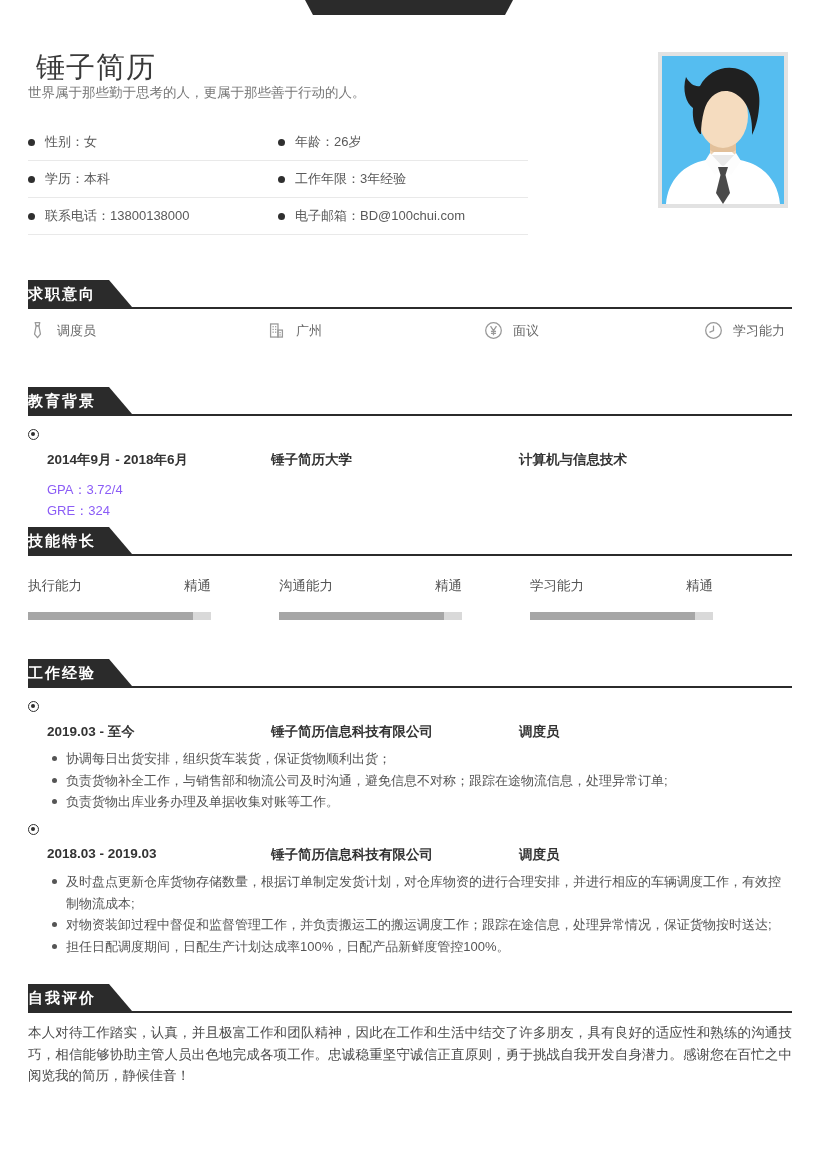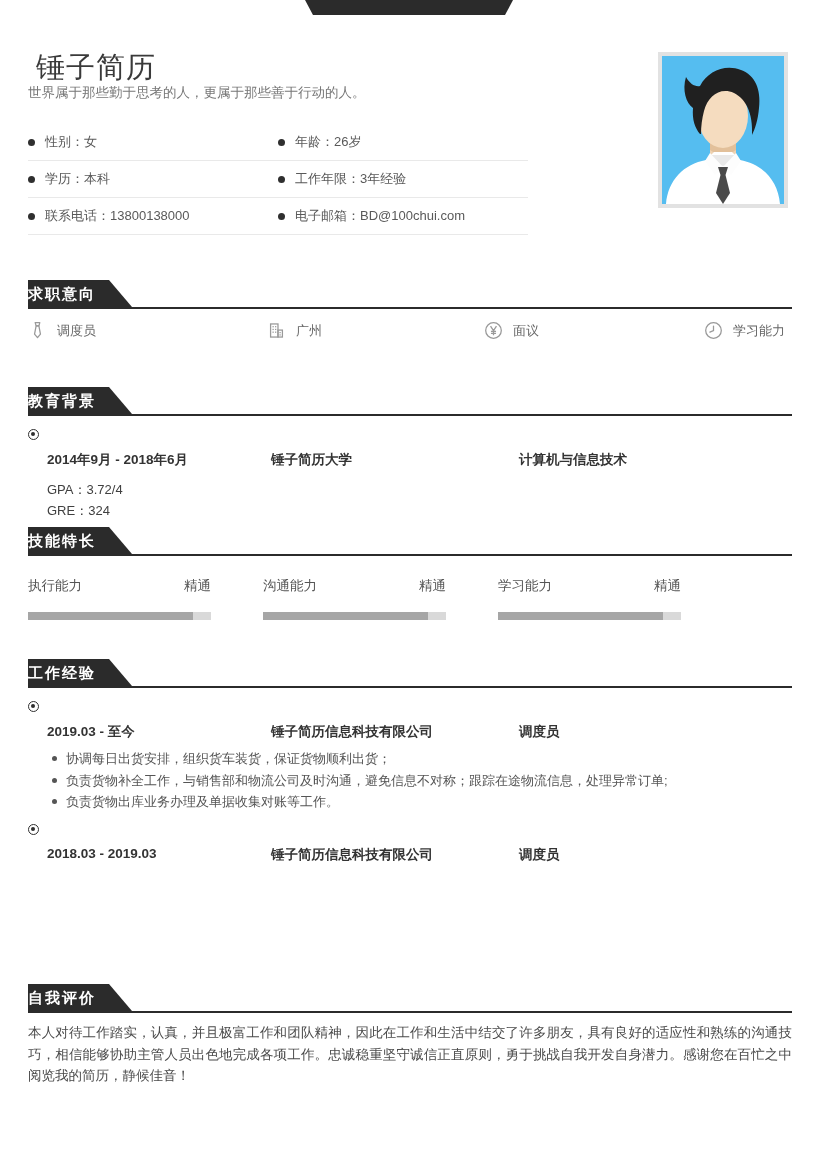--- a/index.html
+++ b/index.html
@@ -35,26 +35,26 @@
   .intent-item{display:flex;align-items:center;}
   .intent-item svg{flex:0 0 auto;margin-right:10px;}
   .intent-text{font-size:13px;color:#666;}
   
   .entry{position:absolute;left:28px;right:28px;}
   .eyedot{position:absolute;left:0;top:2px;width:11px;height:11px;border:1.5px solid #2f2f2f;border-radius:50%;box-sizing:border-box;}
   .eyedot::after{content:'';position:absolute;left:2px;top:2px;width:4px;height:4px;border-radius:50%;background:#2f2f2f;}
   .entry-grid{display:grid;grid-template-columns:243px 248px 1fr;}
   .entry-grid > div:first-child{padding-left:19px;box-sizing:border-box;}
   .bold-cell{font-size:13.5px;font-weight:bold;color:#333;margin-top:24px;}
-  .entry-details{margin-top:10px;padding-left:19px;font-size:13px;color:#404040;line-height:21px;}
+  .entry-details{margin-top:10px;padding-left:19px;font-size:13px;color:#8b5cf6;line-height:21px;}
   .work-list{margin:7px 0 0 0;padding:0;list-style:none;}
   .work-list li{position:relative;padding-left:38px;font-size:13px;color:#555;line-height:21.5px;}
   .work-list li::before{content:'';position:absolute;left:24px;top:8px;width:5px;height:5px;border-radius:50%;background:#555;}
   
-  .skills-row{position:absolute;left:28px;display:grid;grid-template-columns:repeat(3,183px);column-gap:52px;}
+  .skills-row{position:absolute;left:28px;display:grid;grid-template-columns:repeat(3,183px);column-gap:68px;}
   .skill-top{display:flex;justify-content:space-between;font-size:13.5px;color:#555;}
   .skill-bar{margin-top:17px;height:8px;background:#d9d9d9;}
   .skill-fill{height:8px;background:#a6a6a6;}
   
   .eval-text{position:absolute;left:28px;width:764px;margin:0;font-size:13.5px;color:#4a4a4a;line-height:21.5px;text-align:justify;}
 </style>
 </head>
 <body>
 
 <div class="page">
@@ -218,20 +218,25 @@
     </ul>
   </div>
 
   <div class="entry" style="top:822px">
     <span class="eyedot"></span>
     <div class="entry-grid">
       <div class="bold-cell">2018.03 - 2019.03</div>
       <div class="bold-cell">锤子简历信息科技有限公司</div>
       <div class="bold-cell">调度员</div>
     </div>
+    <ul class="work-list">
+      <li>及时盘点更新仓库货物存储数量，根据订单制定发货计划，对仓库物资的进行合理安排，并进行相应的车辆调度工作，有效控制物流成本;</li>
+      <li>对物资装卸过程中督促和监督管理工作，并负责搬运工的搬运调度工作；跟踪在途信息，处理异常情况，保证货物按时送达;</li>
+      <li>担任日配调度期间，日配生产计划达成率100%，日配产品新鲜度管控100%。</li>
+    </ul>
   </div>
 
   <div class="sec-head" style="top:984px">
     <div class="flag"><span>自我评价</span></div>
   </div>
   <p class="eval-text" style="top:1022px">本人对待工作踏实，认真，并且极富工作和团队精神，因此在工作和生活中结交了许多朋友，具有良好的适应性和熟练的沟通技巧，相信能够协助主管人员出色地完成各项工作。忠诚稳重坚守诚信正直原则，勇于挑战自我开发自身潜力。感谢您在百忙之中阅览我的简历，静候佳音！</p>
 
 </div>
 
 </body></html>

